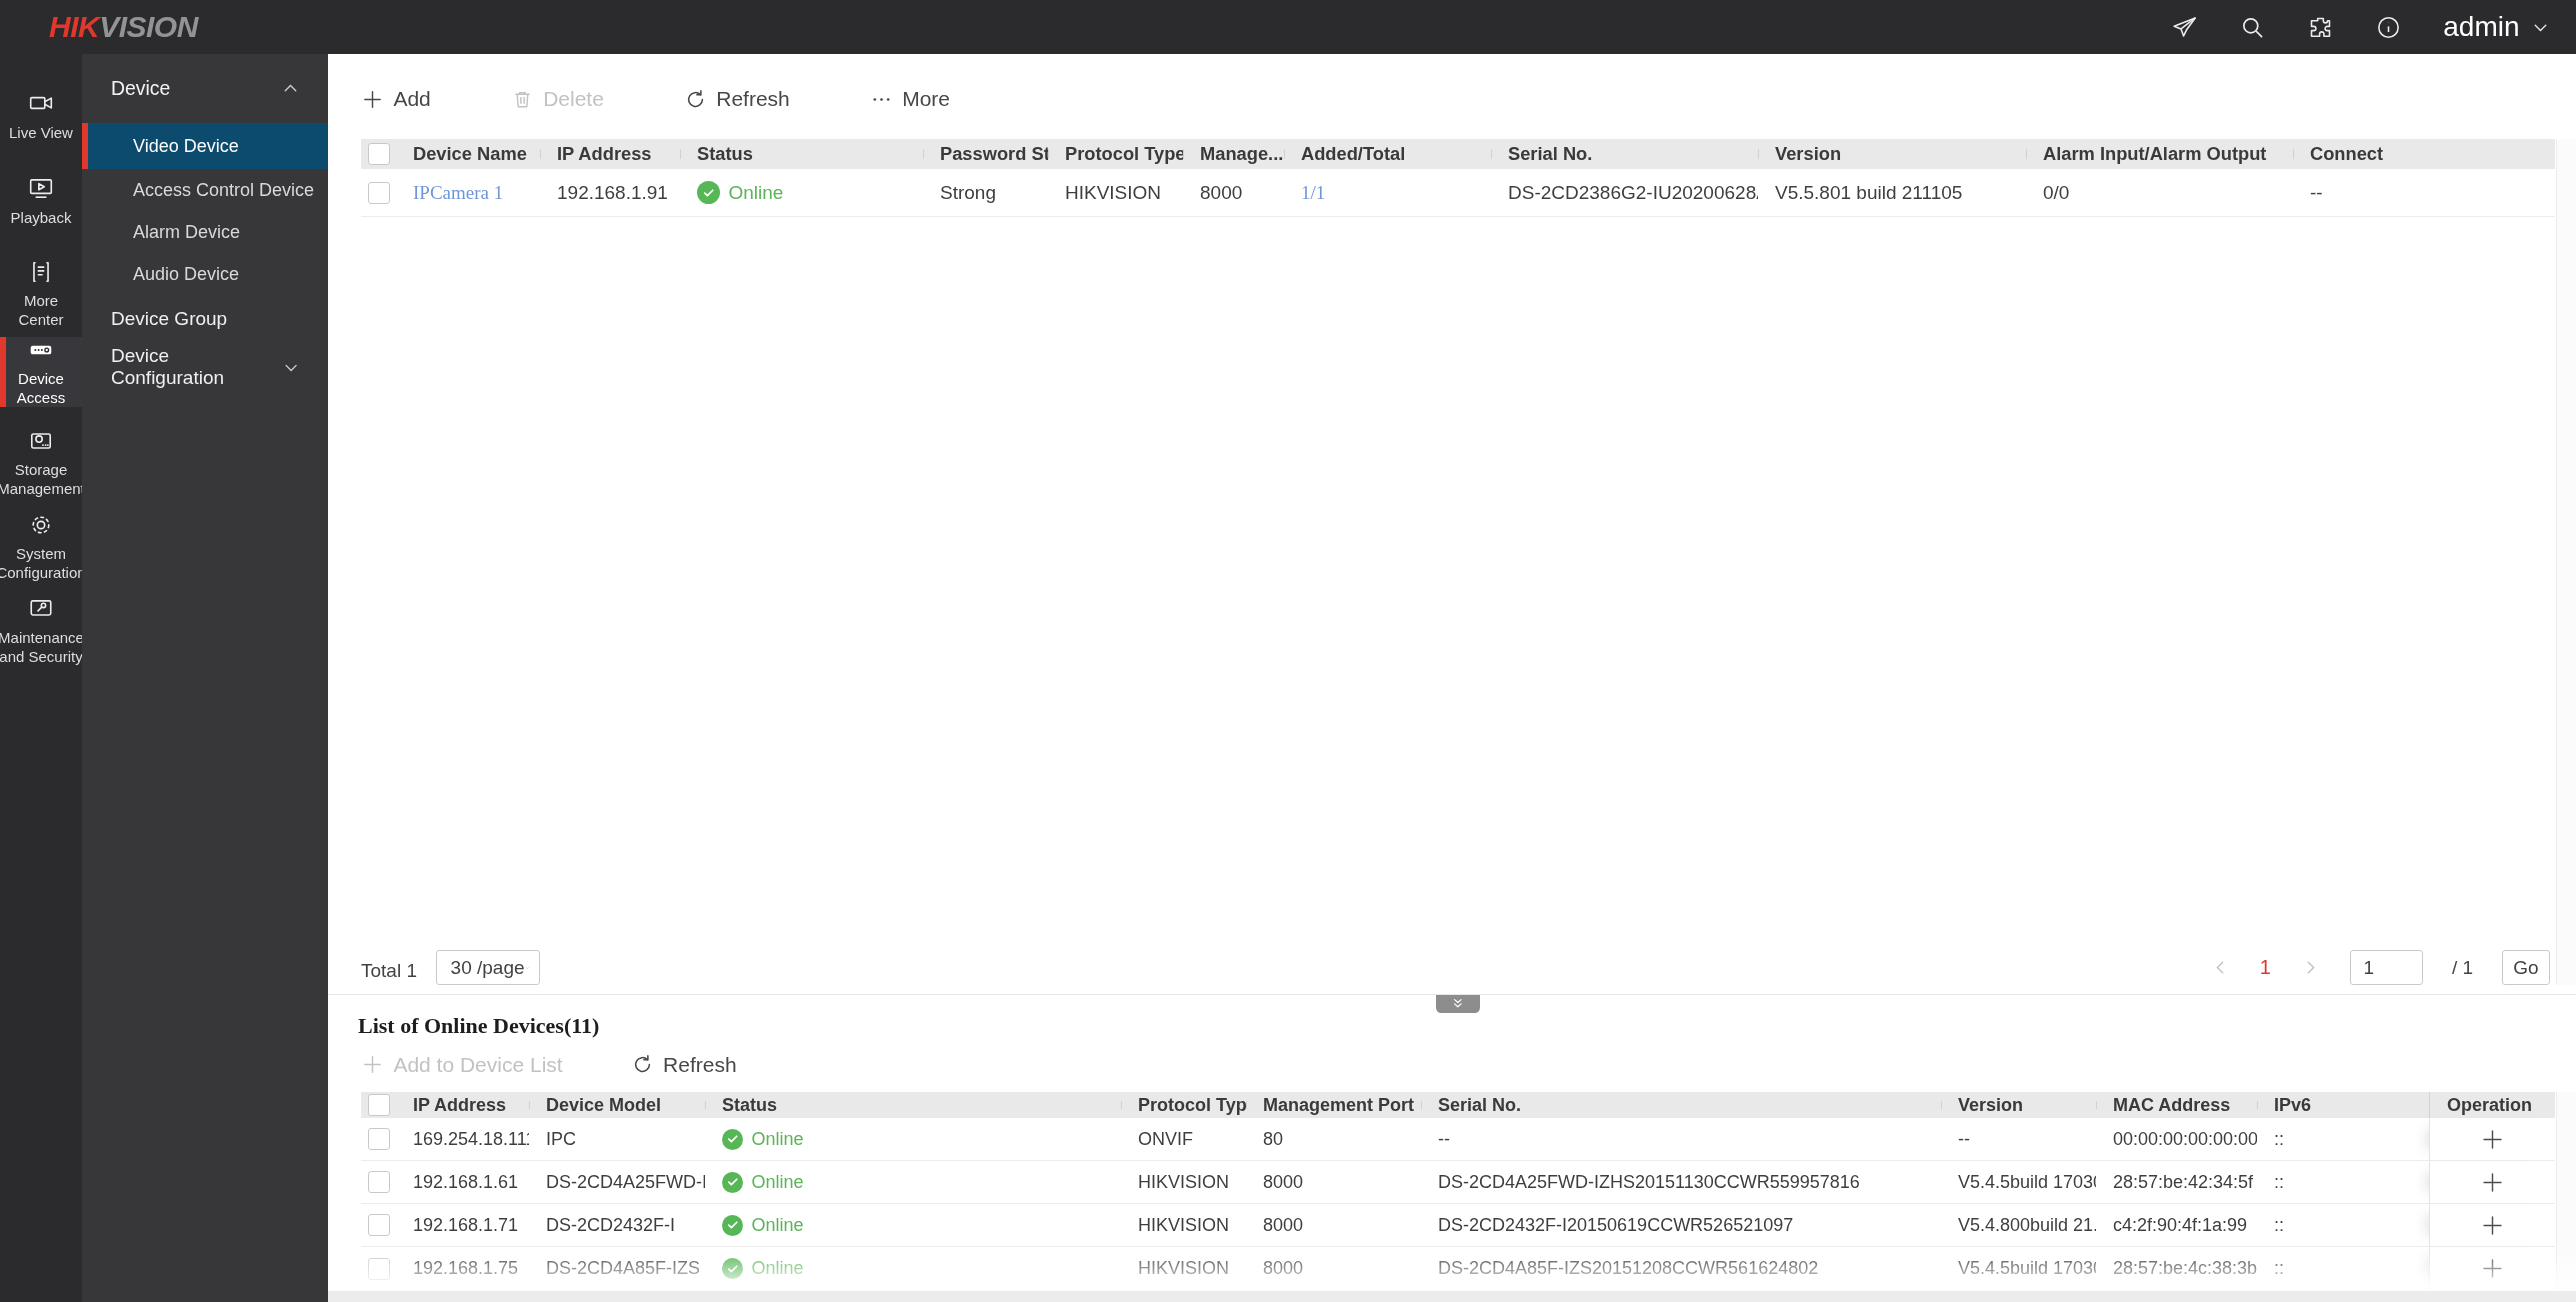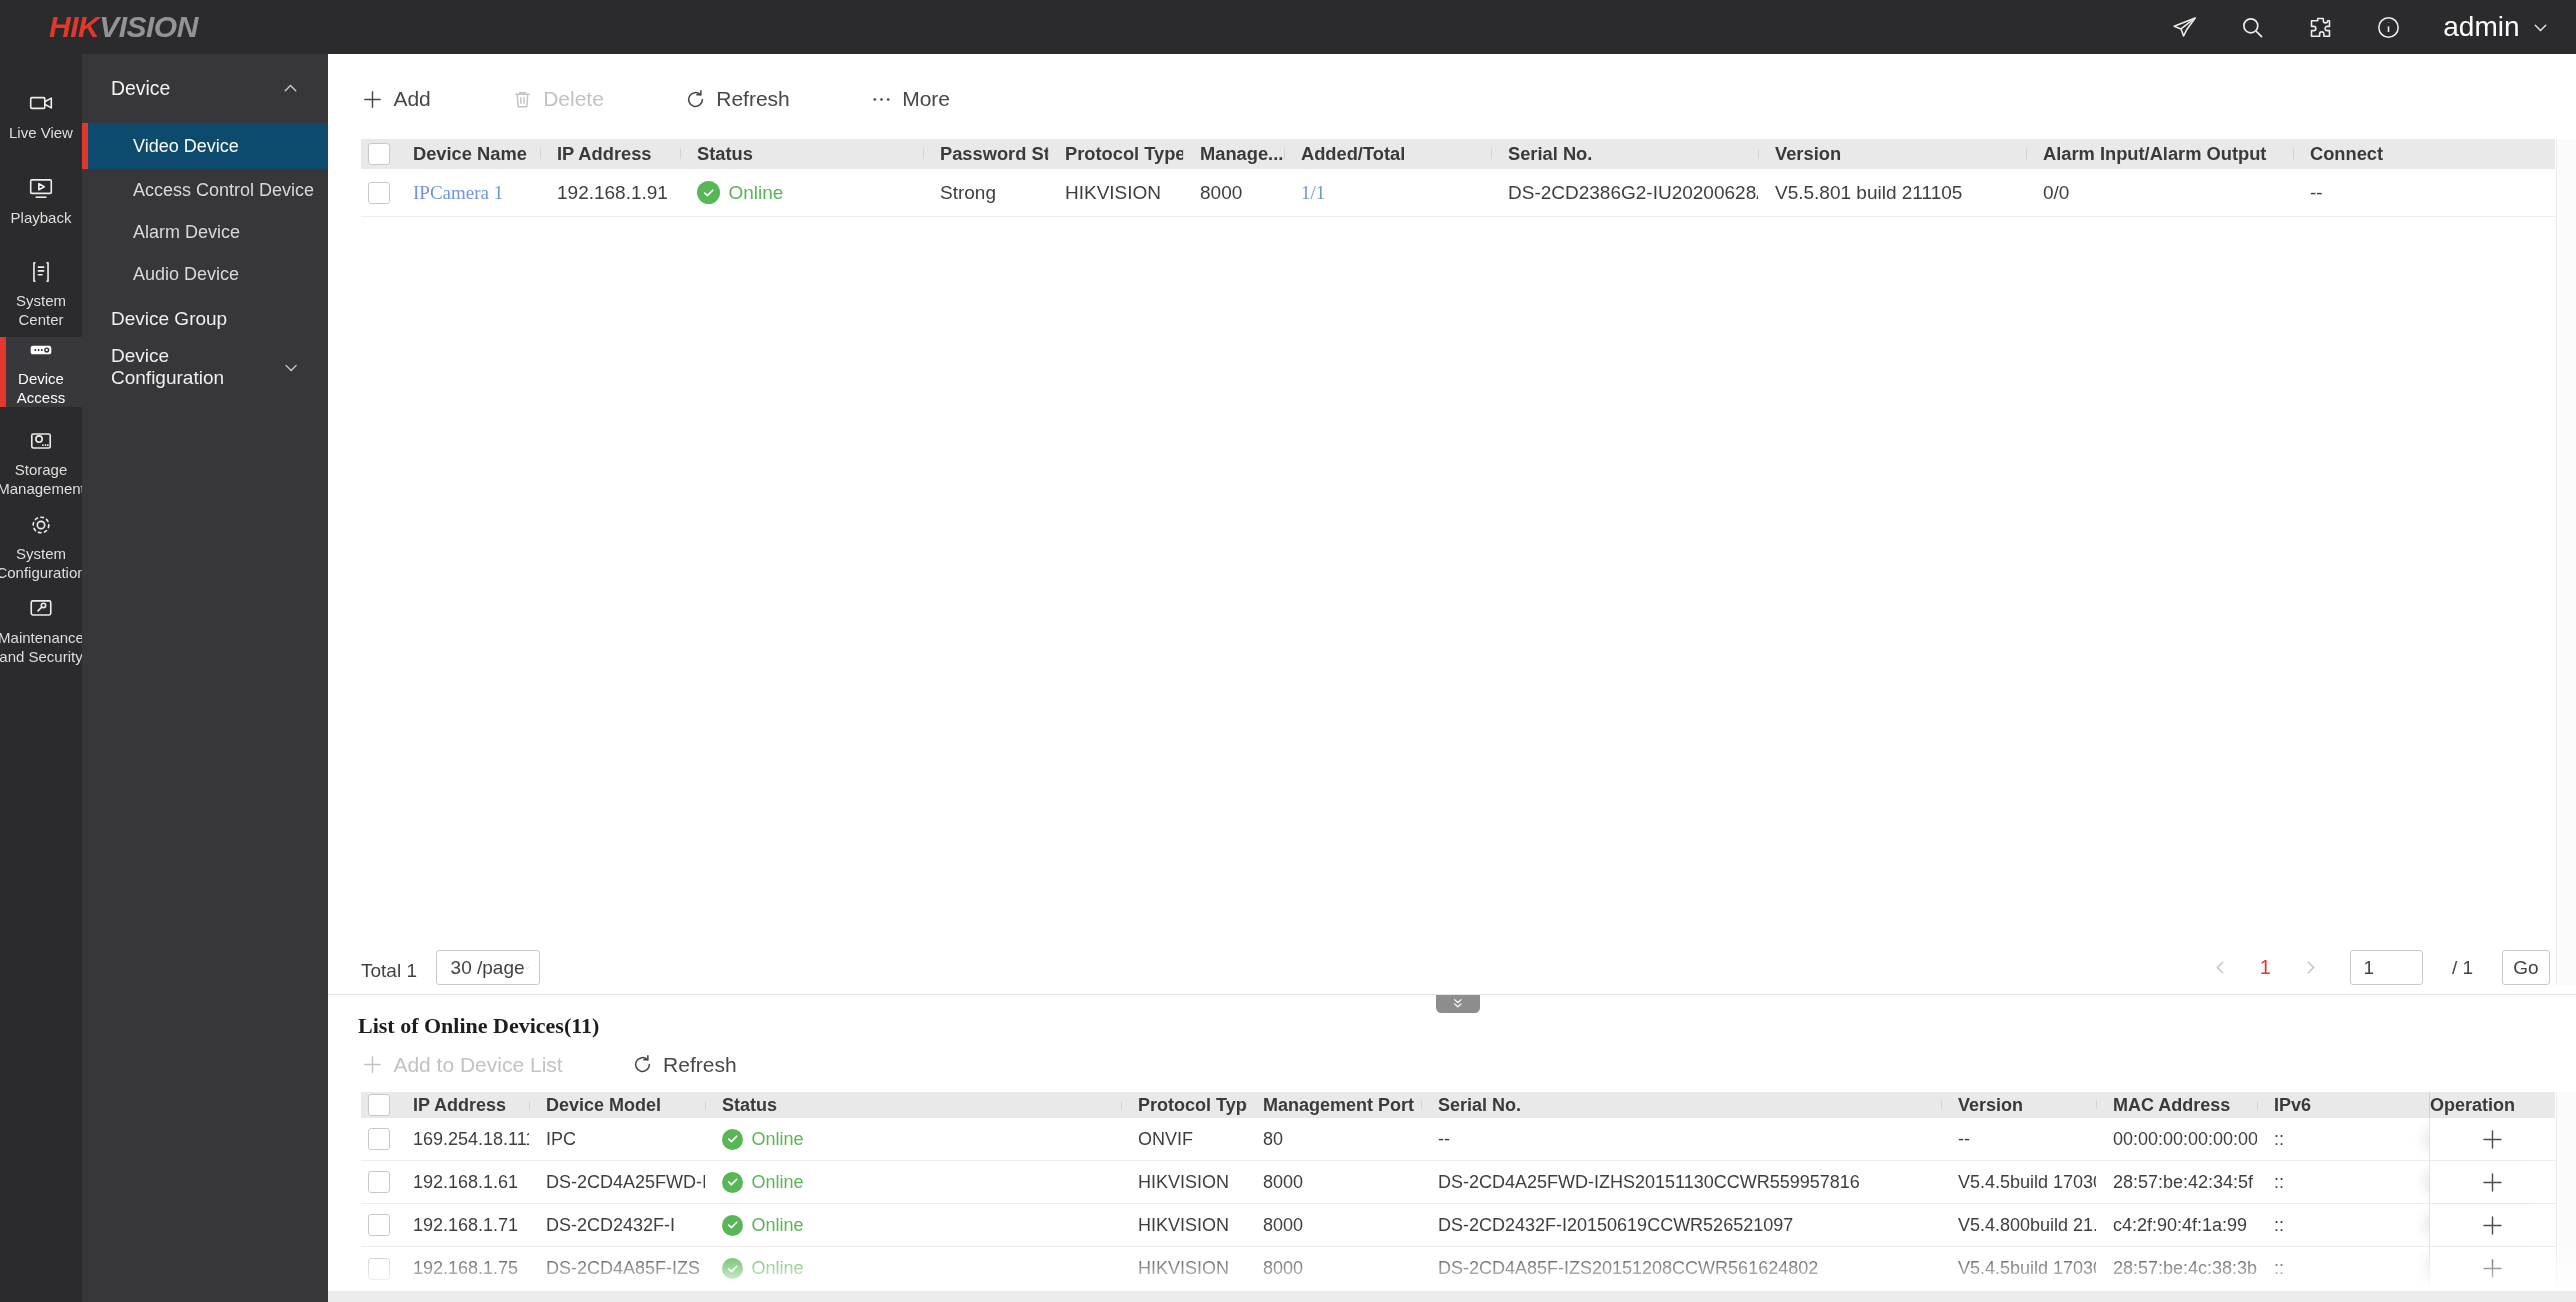--- a/index.html
+++ b/index.html
@@ -62,21 +62,21 @@
   .link { font-family:"Liberation Serif", serif; color:#6f96d6; cursor:pointer; }
   .status { display:flex; align-items:center; gap:8.4px; color:#5bb457; }
   .dot { width:23px; height:23px; border-radius:50%; background:#57b757; flex:0 0 auto;
     display:flex; align-items:center; justify-content:center; }
   .dot svg { width:13.6px; height:13.6px; color:#fff; }
   .t2 .dot { width:21px; height:21px; }
   .table1 { position:absolute; left:33px; top:85px; width:2194px; }
   .table2 { position:absolute; left:33px; top:1038px; width:2194px; }
   .op-cell { height:100%; display:flex; align-items:center; justify-content:center;
     border-left:1px solid #e3e3e3; box-shadow:-13.6px 0 15.7px -13.6px rgba(0,0,0,0.22); }
-  .op-head { position:relative; height:100%; display:flex; align-items:center; 
+  .op-head { position:relative; height:100%; display:flex; align-items:center; padding-left:17px;
     border-left:1px solid #d2d2d2; }
   .op-add { width:29px; height:29px; color:#4c4c4c; cursor:pointer; }
   .op-add svg { width:100%; height:100%; }
 
   
   .pagination { position:absolute; left:33px; top:895px; width:2189px; height:37px;
     display:flex; align-items:center; font-size:19px; color:#424242; }
   .pg-total { margin-right:19px; white-space:nowrap;margin-top:7px; }
   .pg-size { width:104px; height:35px; border:1px solid #c9c9c9; border-radius:3.1px; display:flex;
     align-items:center; padding:0 9.4px 0 13.6px; cursor:pointer; background:#fff; white-space:nowrap; }
@@ -170,21 +170,21 @@
     </span>
     <span>Playback</span>
   </div>
   <div class="side-item" style="top:198px; height:84px;">
     <span>
       <svg viewBox="0 0 24 24" fill="none" stroke="currentColor" stroke-width="1.5" stroke-linejoin="round">
           <path d="M7 3.5H5.5v17H7M17 3.5h1.5v17H17"></path>
           <path d="M9 7.5h6M9 11h6M9 14.5h4.5"></path>
         </svg>
     </span>
-    <span>System Center</span>
+    <span>More Center</span>
   </div>
   <div class="side-item selected" style="top:283px; height:70px;">
     <span>
       <svg viewBox="0 0 24 24">
           <rect x="2.5" y="8" width="19" height="8" rx="2" fill="#fff"></rect>
           <circle cx="17.3" cy="12" r="1.7" fill="none" stroke="#2b2b2d" stroke-width="1.3"></circle>
           <circle cx="6.8" cy="12" r="0.9" fill="#2b2b2d"></circle>
           <circle cx="9.8" cy="12" r="0.9" fill="#2b2b2d"></circle>
           <circle cx="12.8" cy="12" r="0.9" fill="#2b2b2d"></circle>
         </svg>

